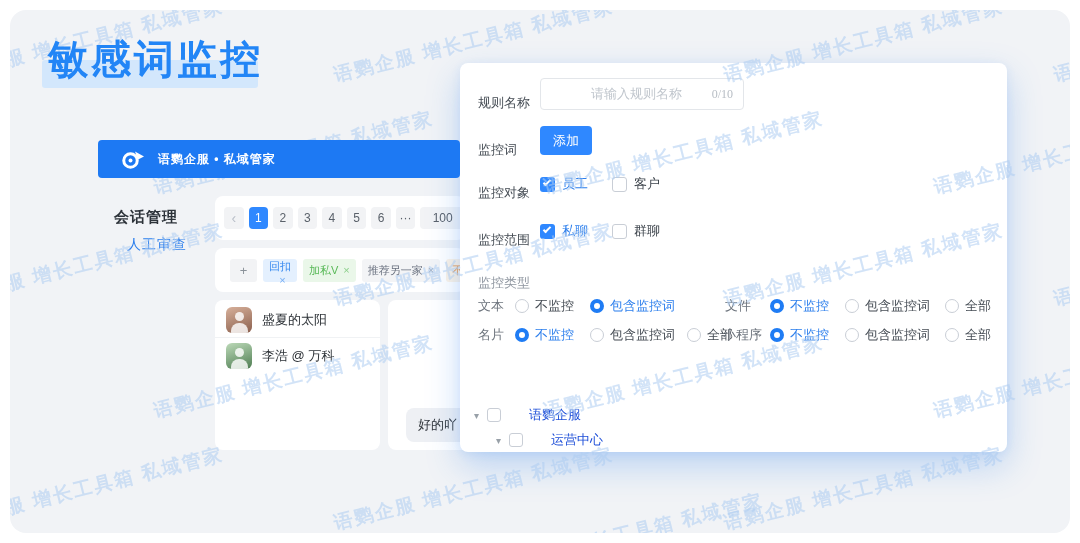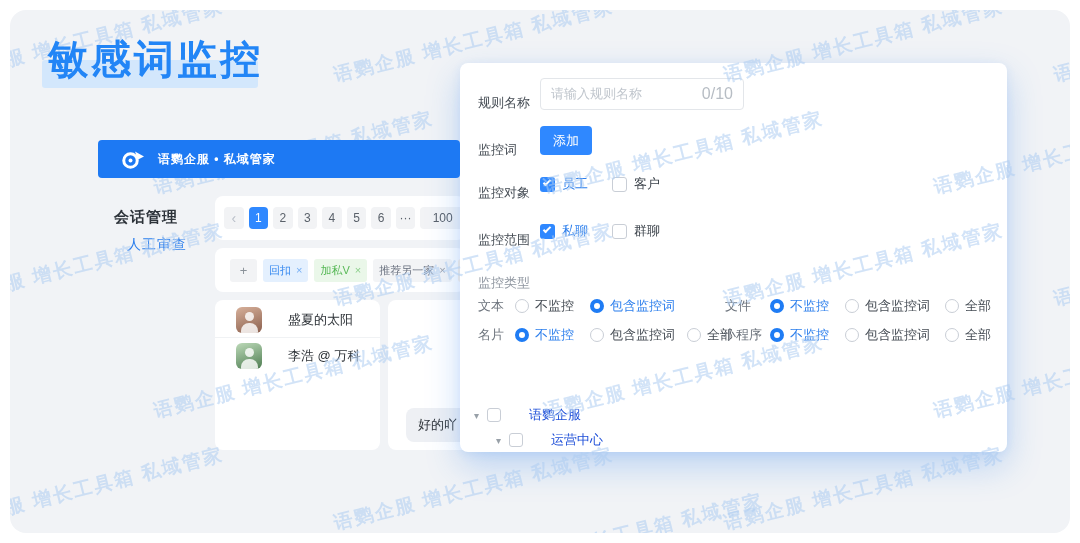--- a/index.html
+++ b/index.html
@@ -43,28 +43,28 @@
   .pg.active { background:#2f88ff; color:#fff; }
   .pg.last { width:48px; }
 
   .tags-card { left:205px; top:238px; width:250px; height:44px;
                display:flex; align-items:center; gap:6px; padding-left:15px; }
   .tag-add { width:27px; height:23px; border-radius:3px; background:#f2f3f5; color:#8a9199;
              font-size:13px; display:flex; align-items:center; justify-content:center; cursor:pointer; flex:0 0 auto;}
   .tag { height:23px; border-radius:3px; padding:0 6px; font-size:11px; display:flex;
          align-items:center; cursor:pointer; flex:0 0 auto; }
   .tag .x { margin-left:5px; font-size:11px; opacity:.65; cursor:pointer; }
-  .tag.blue   { background:#e4f0fe; color:#3a8bf0; }
+  .tag.blue   { background:#e4f0fe; color:#3a8bf0;flex-direction:column; }
   .tag.green  { background:#eaf7e9; color:#58b957; }
   .tag.gray   { background:#f3f4f6; color:#6b7280; }
   .tag.orange { background:#fdf3e5; color:#e8964a; }
 
   .list-card { left:205px; top:290px; width:165px; height:150px; padding:2px 0; }
-  .contact { height:36px; display:flex; align-items:center; padding-left:21px;
-             border-bottom:1px solid #f0f2f4; cursor:pointer;gap:16px; }
+  .contact { height:36px; display:flex; align-items:center; padding-left:11px;
+             border-bottom:1px solid #f0f2f4; cursor:pointer; }
   .contact:last-child { border-bottom:none; }
   .av { width:26px; height:26px; border-radius:6px; margin-right:10px; position:relative;
         overflow:hidden; flex:0 0 auto; }
   .contact:nth-child(1) .av { background:linear-gradient(160deg,#d7b09a,#8a5f4d); }
   .contact:nth-child(2) .av { background:linear-gradient(160deg,#bcd9b8,#4e7d52); }
   .contact:nth-child(3) .av { background:linear-gradient(160deg,#c3cdd6,#6b7884); }
   .contact:nth-child(4) .av { background:linear-gradient(160deg,#9aa4b5,#3a4356); }
   .av i { position:absolute; background:rgba(255,255,255,.82); }
   .av .hd { width:9px; height:9px; border-radius:50%; left:8.5px; top:5px; }
   .av .bd { width:17px; height:11px; border-radius:8px 8px 0 0; left:4.5px; top:16px; }
@@ -77,22 +77,22 @@
   
   .panel { position:absolute; left:450px; top:53px; width:547px; height:389px; z-index:4;
            background:#fff; border-radius:8px;
            box-shadow:0 14px 34px rgba(47,128,237,.28), 0 2px 10px rgba(47,128,237,.10); }
   .frow { position:absolute; left:0; width:100%; }
   .flabel { position:absolute; left:18px; top:8px; font-size:13px; color:#454c54; }
   .flabel.dim { color:#8f96a0; }
   .finput { position:absolute; left:80px; top:-8px; width:204px; height:32px;
             border:1px solid #e3e6ea; border-radius:4px; background:#fff;
             display:flex; align-items:center; padding:0 10px; cursor:text; }
-  .ph { flex:1; font-size:13px; color:#c0c6cd; }
-  .counter { font-size:16px; color:#b7bdc4; }
+  .ph { flex:1; font-size:13px; color:#c0c6cd;margin-left:40px; }
+  .counter { font-size:12px; color:#b7bdc4;font-family:Liberation Serif, serif; }
   .btn-add { position:absolute; left:80px; top:-7px; width:52px; height:29px; border:none;
              background:#2f88ff; color:#fff; font-size:13px; border-radius:4px; cursor:pointer;
              font-family:inherit; }
   .cb-opt { position:absolute; display:flex; align-items:center; gap:7px; cursor:pointer; }
   .cb { width:15px; height:15px; border-radius:3px; position:relative; flex:0 0 auto; }
   .cb.on { background:#2f88ff; }
   .cb.on .tick { position:absolute; left:3px; top:3.5px; width:8px; height:4px;
                  border-left:2px solid #fff; border-bottom:2px solid #fff; transform:rotate(-45deg); }
   .cb.off { background:#fff; border:1px solid #c9ced6; }
   .cb-label { font-size:13px; color:#3d444c; }

